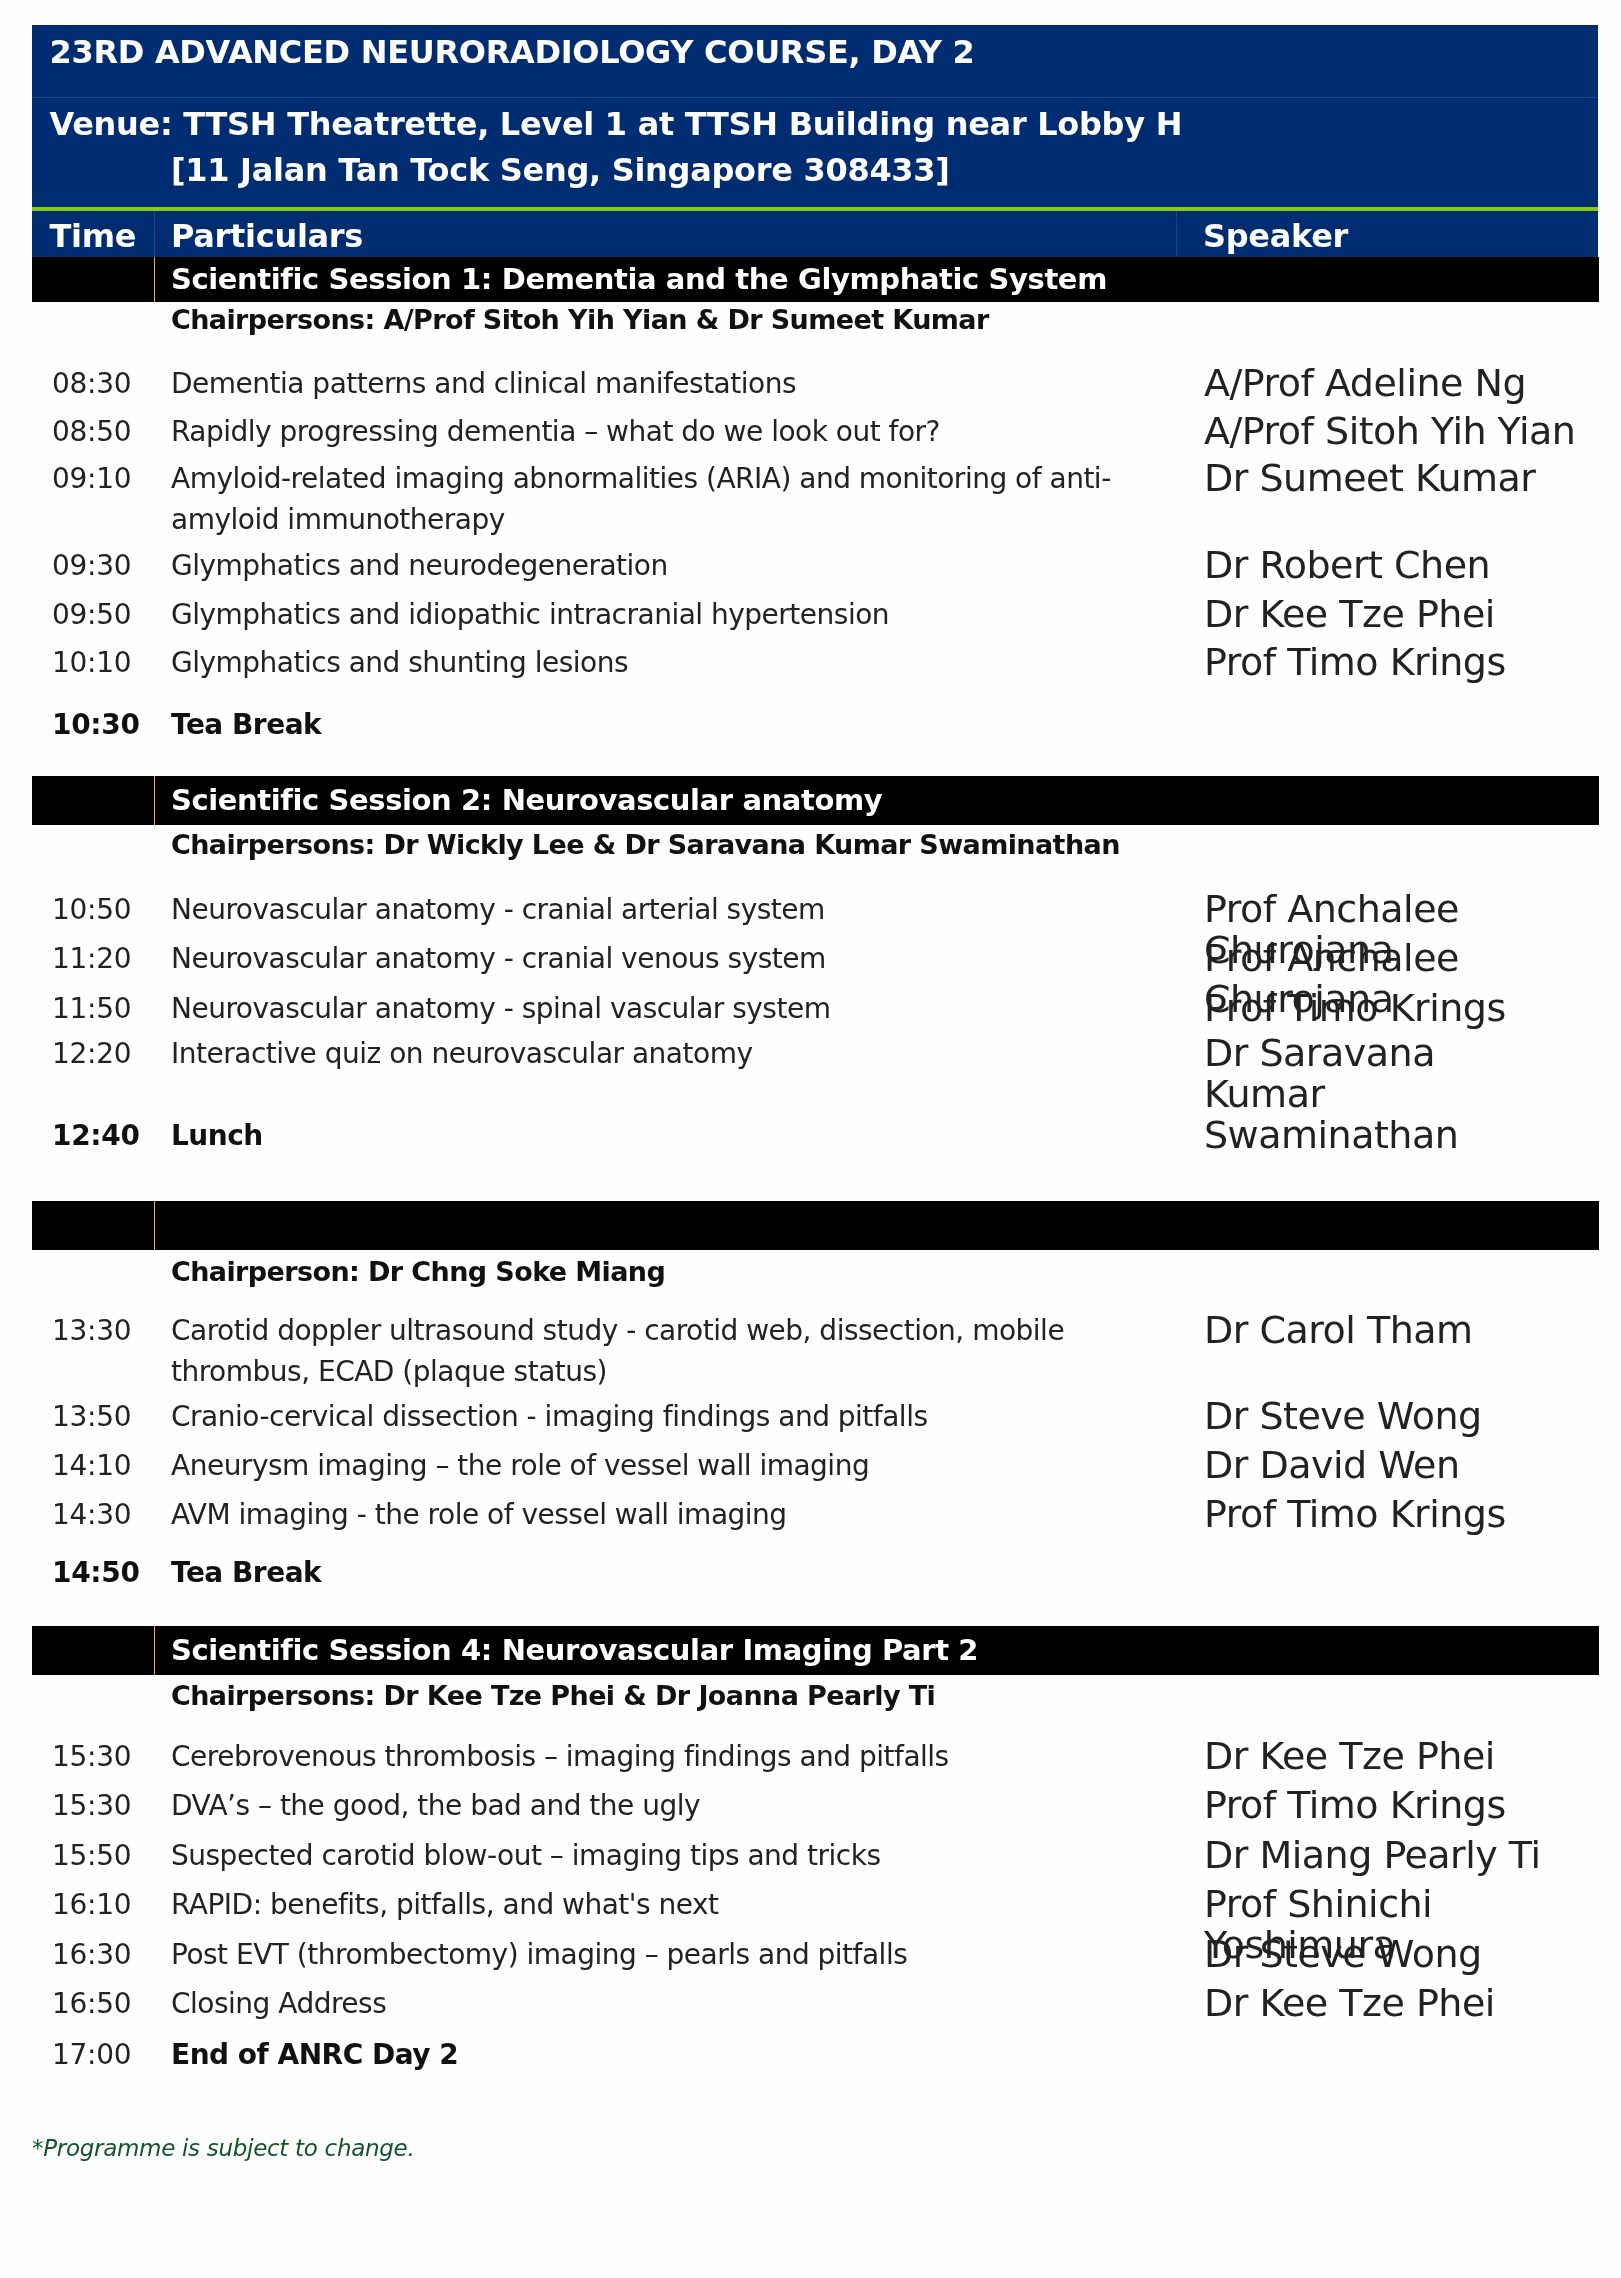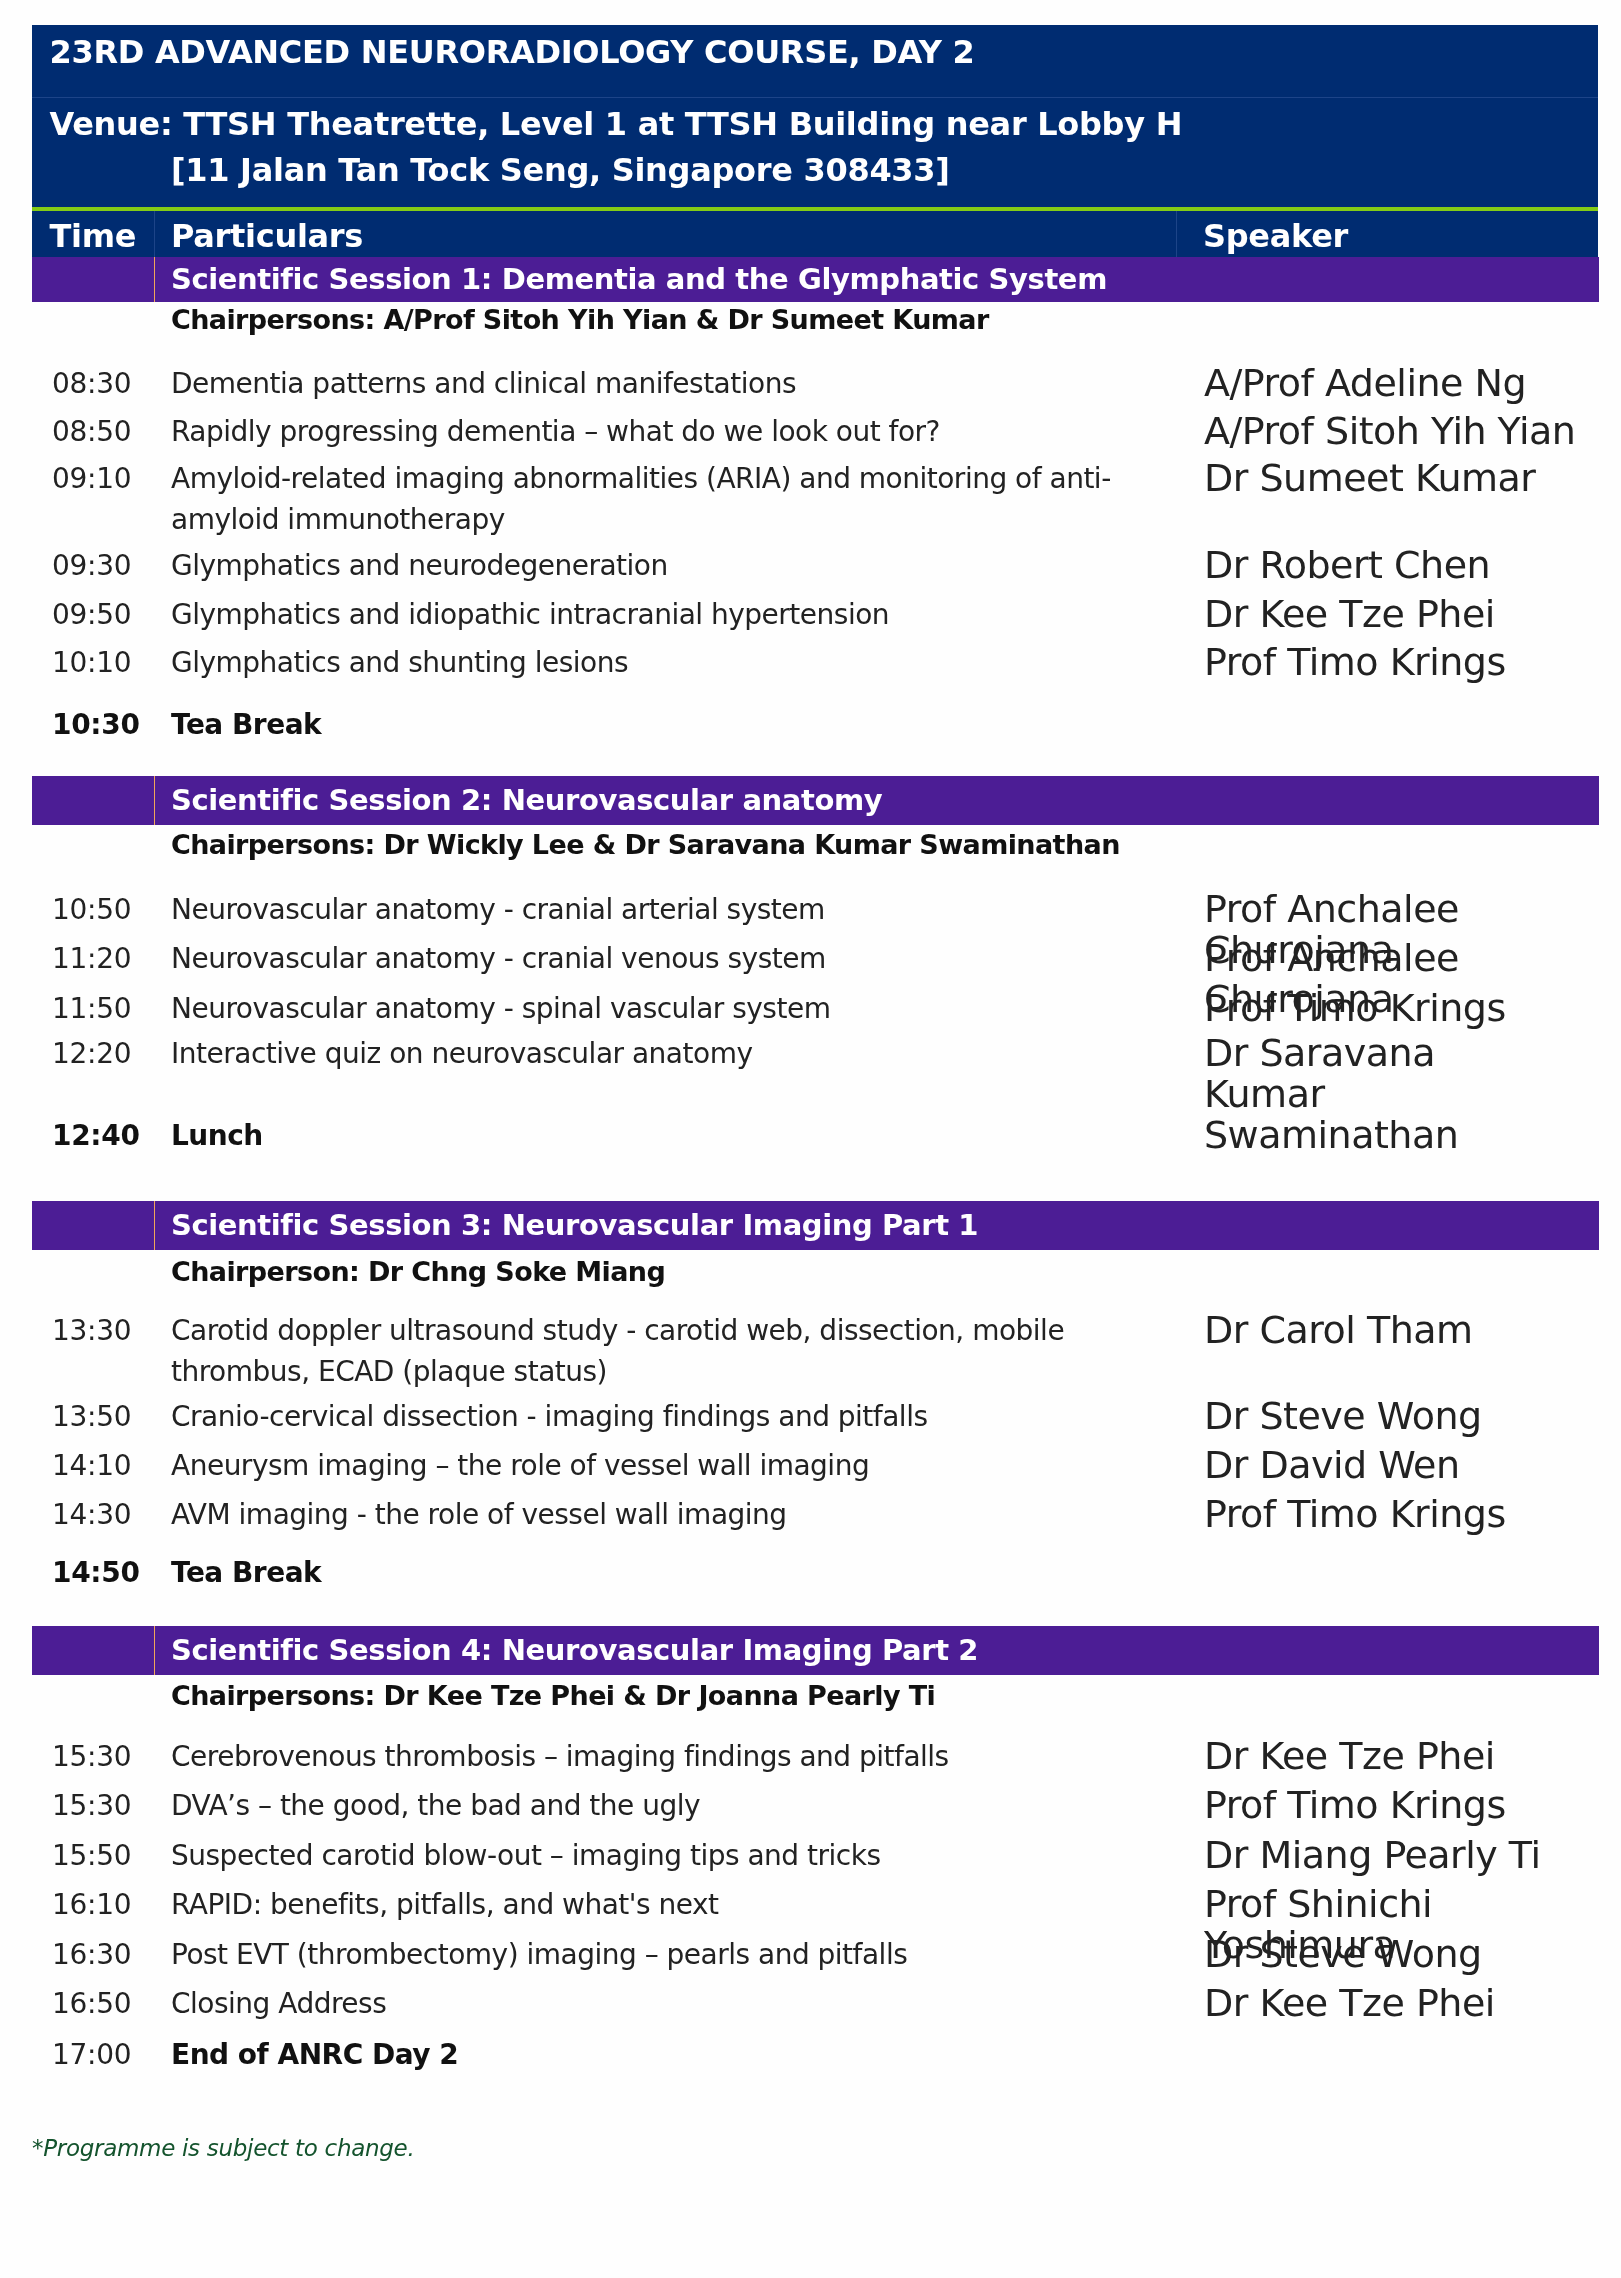--- a/index.html
+++ b/index.html
@@ -9,21 +9,21 @@
     .hdr { position: absolute; left: 32px; width: 1566px; background: #002c71; color: #fff; }
     .hdr-title { top: 25px; height: 73px; border-bottom: 1px solid #1d4488; }
     .hdr-title span { position: absolute; left: 17.5px; top: 7.8px; font-size: 32px; font-weight: bold; letter-spacing: -0.3px; }
     .hdr-venue { top: 98px; height: 113px; border-bottom: 4px solid #84cc16; }
     .hdr-venue .l1 { position: absolute; left: 17.5px; top: 6.8px; font-size: 32px; font-weight: bold; letter-spacing: -0.3px; white-space: nowrap; }
     .hdr-venue .l2 { position: absolute; left: 139px; top: 53px; font-size: 32px; font-weight: bold; letter-spacing: -0.3px; white-space: nowrap; }
     .hdr-cols { top: 211px; height: 47px; }
     .hdr-cols .c { position: absolute; top: 5.8px; font-size: 32px; font-weight: bold; letter-spacing: -0.3px; }
     .hdr-cols .div { position: absolute; top: 0; bottom: 0; width: 1px; background: #1d4488; }
 
-    .sess { position: absolute; left: 32px; width: 1567px; background: #4c1d95; color: #fff; height: 45px; }
+    .sess { position: absolute; left: 32px; width: 1567px; background: #000000; color: #fff; height: 45px; }
     .sess .div { position: absolute; left: 122px; top: 0; bottom: 0; width: 1px; background: #f2a55a; }
     .sess span { position: absolute; left: 139px; top: 4.9px; font-size: 29px; font-weight: bold; letter-spacing: -0.4px; white-space: nowrap; }
 
     .chair { position: absolute; left: 171px; font-size: 27px; font-weight: bold; letter-spacing: -0.6px; color: #111; white-space: nowrap; }
 
     .row { position: absolute; left: 0; width: 1621px; }
     .row .t { position: absolute; left: 52px; font-size: 28px; color: #222; letter-spacing: -0.3px; white-space: nowrap; }
     .row .p { position: absolute; left: 171px; width: 961px; font-size: 28px; line-height: 41px; color: #222; letter-spacing: -0.5px; }
     .row .s { position: absolute; left: 1204px; width: 388px; font-size: 38px; line-height: 41px; color: #222; letter-spacing: -0.5px; }
     .row.brk .t, .row.brk .p { font-weight: bold; color: #111; }
@@ -116,21 +116,20 @@
   <span class="p" style="top:-3.9px">Interactive quiz on neurovascular anatomy</span>
   <span class="s" style="top:-3.9px; width:291px">Dr Saravana Kumar Swaminathan</span>
 </div>
 <div class="row brk" style="top:1119px">
   <span class="t">12:40</span>
   <span class="p" style="top:-3.9px">Lunch</span>
 </div>
 
 <div class="sess" style="top:1201px; height:49px">
   <div class="div"></div>
-  <span style="top:6.8px">Scientific Session 3: Neurovascular Imaging Part 1</span>
 </div>
 <div class="chair" style="top:1256px">Chairperson: Dr Chng Soke Miang</div>
 
 <div class="row" style="top:1314px">
   <span class="t">13:30</span>
   <span class="p" style="top:-3.9px; width:932px">Carotid doppler ultrasound study  - carotid web, dissection, mobile thrombus, ECAD (plaque status)</span>
   <span class="s" style="top:-3.9px">Dr Carol Tham</span>
 </div>
 <div class="row" style="top:1400px">
   <span class="t">13:50</span>

